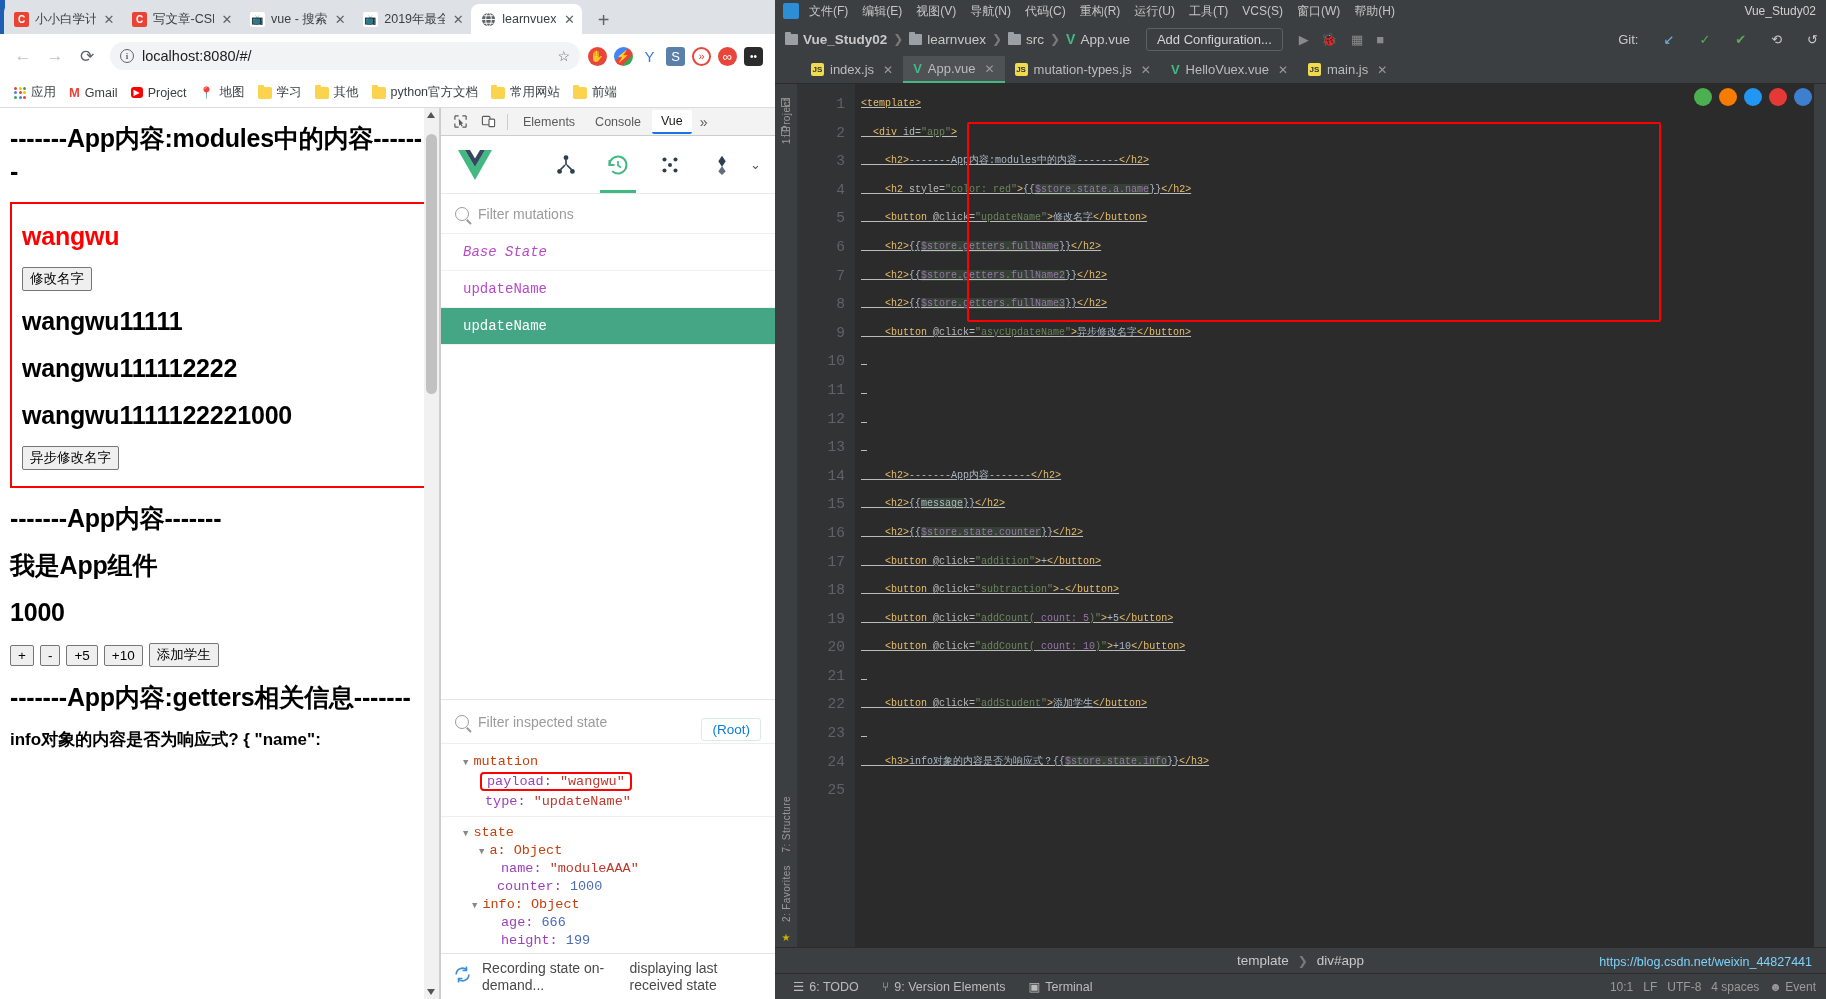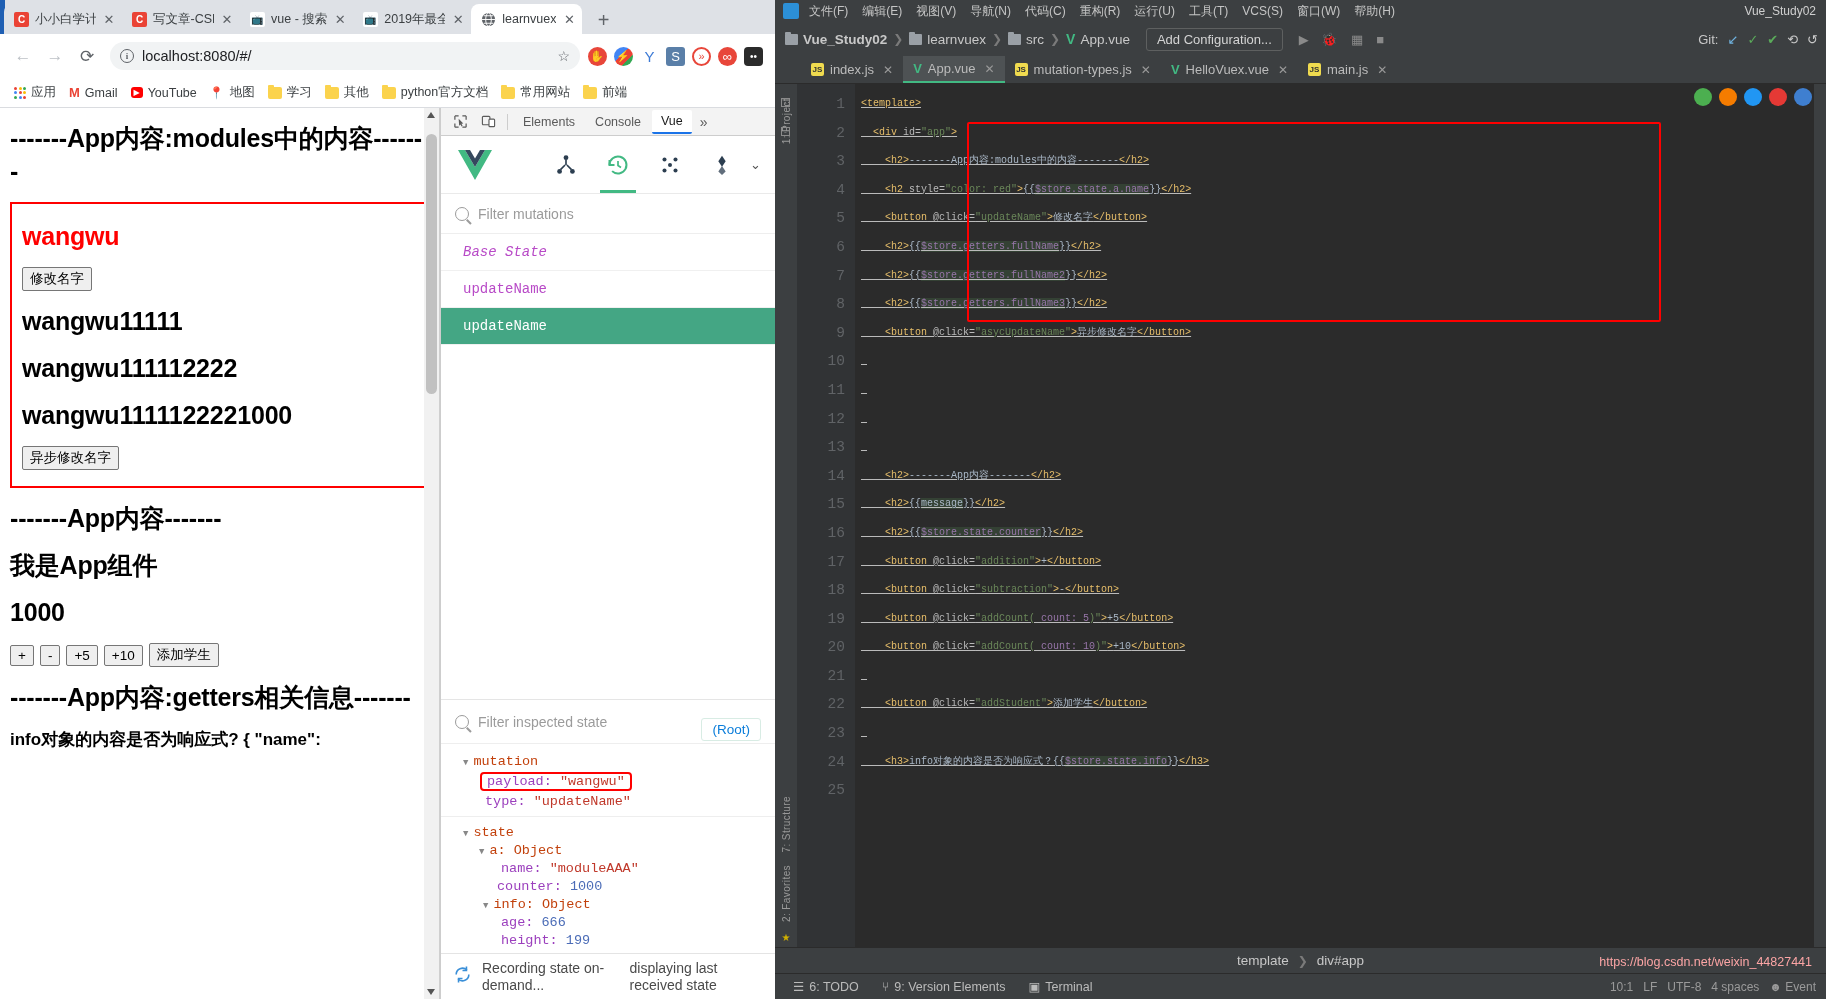--- a/index.html
+++ b/index.html
@@ -123,21 +123,21 @@
   .ide-menu { height:22px; background:#3c3f41; display:flex; align-items:center; gap:14px; padding-left:34px; font-size:12px; color:#c5c5c5; overflow:hidden;}
   .ide-menu .wlogo { position:absolute; left:8px; top:3px; width:16px;height:16px;background:#2c8fd6;border-radius:2px;}
   .ide-top { height:34px; display:flex; align-items:center; padding:0 8px 0 10px; gap:6px; background:#3c3f41; }
   .crumb { display:flex; align-items:center; gap:5px; font-size:13.5px; color:#c8c8c8; }
   .crumb .fold { width:13px;height:11px;background:#9aa0a6;border-radius:1px; position:relative; }
   .crumb .fold:after{content:"";position:absolute;left:0;top:-2px;width:6px;height:3px;background:#9aa0a6;border-radius:1px;}
   .crumb .vmark { color:#42b983; font-size:14px; font-weight:bold;}
   .sep { color:#7a7a7a; font-size:12px; }
   .addcfg { border:1px solid #5e6060; border-radius:3px; padding:3px 10px; font-size:13px; color:#d4d4d4; margin-left:10px;}
   .topicons { display:flex; align-items:center; gap:13px; margin-left:10px; color:#8a8a8a; font-size:13px; }
-  .gitlbl { margin-left:auto; display:flex; align-items:center; gap:9px; font-size:13px; color:#c8c8c8;}
+  .gitlbl { margin-left:auto; display:flex; align-items:center; gap:25px; font-size:13px; color:#c8c8c8;}
 
   .ide-tabs { height:28px; background:#3c3f41; display:flex; align-items:stretch; padding-left:26px; border-bottom:1px solid #2b2b2b;}
   .ide-tab { display:flex; align-items:center; gap:6px; padding:0 10px; font-size:13px; color:#bbb; }
   .ide-tab.sel { background:#4e5254; border-bottom:2px solid #42b983;}
   .jsico { width:13px;height:13px;background:#f0db4f;border-radius:2px;color:#323330;font-size:8px;font-weight:bold;display:flex;align-items:center;justify-content:center;}
   .vico { color:#42b983; font-size:13px; font-weight:bold; }
   .xico { font-size:12px; color:#9a9a9a; margin-left:3px;}
 
   .ide-body { flex:1; display:flex; position:relative; overflow:hidden; background:#2b2b2b;}
   .ide-leftrail { width:22px; background:#3c3f41; display:flex; flex-direction:column; align-items:center; padding-top:8px; gap:0; font-size:10px; color:#9a9a9a;}
@@ -155,21 +155,21 @@
   .mus { background:#344134; color:#9876aa; }
   .mus2 { background:#344134; color:#a9b7c6; }
   .codebox { position:absolute; border:2.5px solid #ff0000; border-radius:2px; pointer-events:none;}
   .ide-scroll { position:absolute; right:0; top:0; width:12px; height:100%; background:#3c3f41;}
   .ide-right-icons { position:absolute; right:14px; top:4px; display:flex; gap:7px; }
   .rico { width:18px;height:18px;border-radius:50%; }
 
   .ide-status { height:26px; background:#3c3f41; display:flex; align-items:center; padding:0 10px; gap:7px; font-size:12.5px; color:#bbb; border-top:1px solid #2b2b2b;}
   .bcrumb2 { height:26px; background:#3c3f41; display:flex; align-items:center; justify-content:center; gap:9px; font-size:13.5px; color:#c8c8c8; border-top:1px solid #2b2b2b;}
   .st-item { display:flex; align-items:center; gap:5px; padding:0 8px; }
-  .watermark { position:absolute; right:14px; bottom:30px; font-size:12.5px; color:#fca5a5;}
+  .watermark { position:absolute; right:14px; bottom:30px; font-size:12.5px; color:#7dd3fc;}
   .bright { margin-left:auto; display:flex; align-items:center; gap:10px; color:#9a9a9a; font-size:12px;}
 </style>
 </head>
 <body>
 
 <div class="root">
 
   <div class="browser">
 
     <div class="tabstrip">
@@ -244,21 +244,21 @@
             <i style="background:#ea4335"></i>
         </span>
         <span>应用</span>
       </div>
       <div class="bm">
         <span style="color:#ea4335;font-weight:bold;font-size:13px">M</span>
         <span>Gmail</span>
       </div>
       <div class="bm">
         <span style="background:#ff0000;color:#fff;border-radius:3px;font-size:8px;padding:1px 3px">▶</span>
-        <span>YouTube</span>
+        <span>Project</span>
       </div>
       <div class="bm">
         <span style="font-size:12px">📍</span>
         <span>地图</span>
       </div>
       <div class="bm">
         <span class="folder"></span>
         <span>学习</span>
       </div>
       <div class="bm">
@@ -414,21 +414,21 @@
             </div>
             <div class="tnode" style="padding-left:38px">
               <span class="tri">▼</span><span class="k-grey">a: Object</span>
             </div>
             <div class="tnode" style="padding-left:60px">
               <span class="k-pur">name:</span> <span class="v-str">"moduleAAA"</span>
             </div>
             <div class="tnode" style="padding-left:56px">
               <span class="k-pur">counter:</span> <span class="v-num">1000</span>
             </div>
-            <div class="tnode" style="padding-left:42px">
+            <div class="tnode" style="padding-left:31px">
               <span class="tri">▼</span><span class="k-grey">info: Object</span>
             </div>
             <div class="tnode" style="padding-left:60px">
               <span class="k-pur">age:</span> <span class="v-num">666</span>
             </div>
             <div class="tnode" style="padding-left:60px">
               <span class="k-pur">height:</span> <span class="v-num">199</span>
             </div>
           </div>
         </div>

